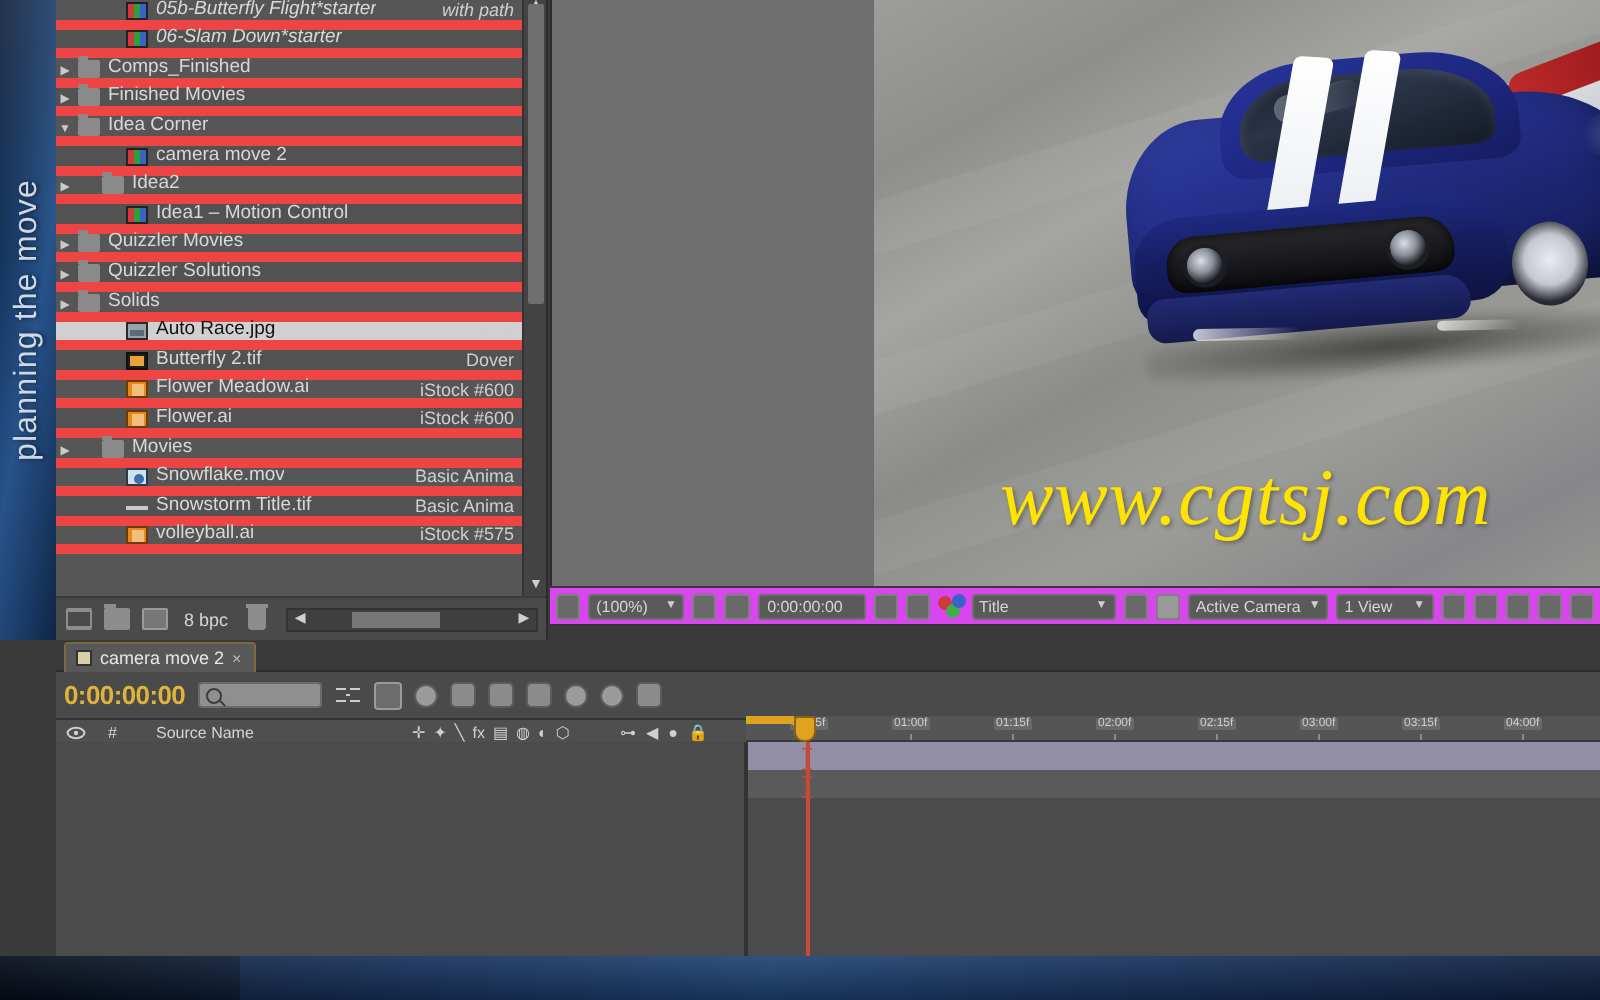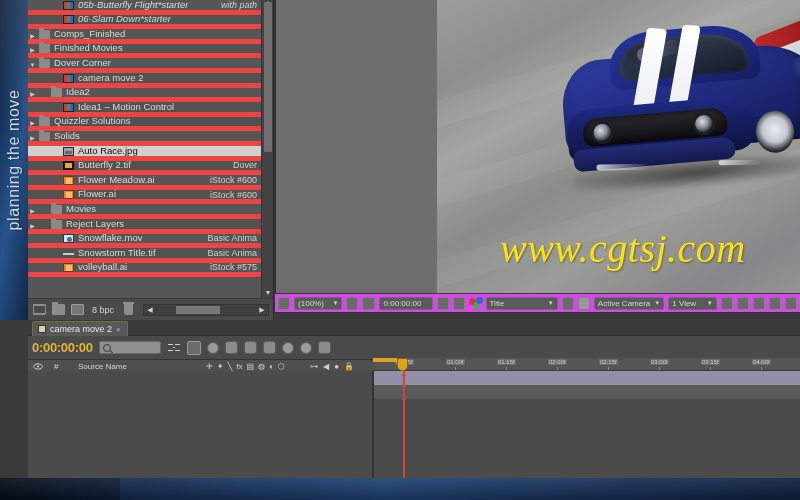--- a/index.html
+++ b/index.html
@@ -338,37 +338,42 @@
           <span class="nm">Comps_Finished</span>
         </div>
         <div class="row alt">
           <span class="tw">▶</span>
           <span class="ico folder ind0"></span>
           <span class="nm">Finished Movies</span>
         </div>
         <div class="row">
           <span class="tw">▼</span>
           <span class="ico folder ind0"></span>
-          <span class="nm">Dover Corner</span>
+          <span class="nm">Idea Corner</span>
         </div>
         <div class="row alt">
           <span class="tw"></span>
           <span class="ico comp ind2"></span>
           <span class="nm">camera move 2</span>
         </div>
         <div class="row">
           <span class="tw">▶</span>
           <span class="ico folder ind1"></span>
           <span class="nm">Idea2</span>
         </div>
         <div class="row alt">
           <span class="tw"></span>
           <span class="ico comp ind2"></span>
           <span class="nm">Idea1 – Motion Control</span>
         </div>
+        <div class="row">
+          <span class="tw">▶</span>
+          <span class="ico folder ind0"></span>
+          <span class="nm">Quizzler Movies</span>
+        </div>
         <div class="row alt">
           <span class="tw">▶</span>
           <span class="ico folder ind0"></span>
           <span class="nm">Quizzler Solutions</span>
         </div>
         <div class="row">
           <span class="tw">▶</span>
           <span class="ico folder ind0"></span>
           <span class="nm">Solids</span>
         </div>
@@ -393,25 +398,20 @@
         <div class="row alt">
           <span class="tw"></span>
           <span class="ico ai ind2"></span>
           <span class="nm">Flower.ai</span>
           <span class="col2">iStock #600</span>
         </div>
         <div class="row">
           <span class="tw">▶</span>
           <span class="ico folder ind1"></span>
           <span class="nm">Movies</span>
-        </div>
-        <div class="row alt">
-          <span class="tw">▶</span>
-          <span class="ico folder ind1"></span>
-          <span class="nm">Reject Layers</span>
         </div>
         <div class="row">
           <span class="tw"></span>
           <span class="ico mov ind2"></span>
           <span class="nm">Snowflake.mov</span>
           <span class="col2">Basic Anima</span>
         </div>
         <div class="row alt">
           <span class="tw"></span>
           <span class="ico line ind2"></span>

